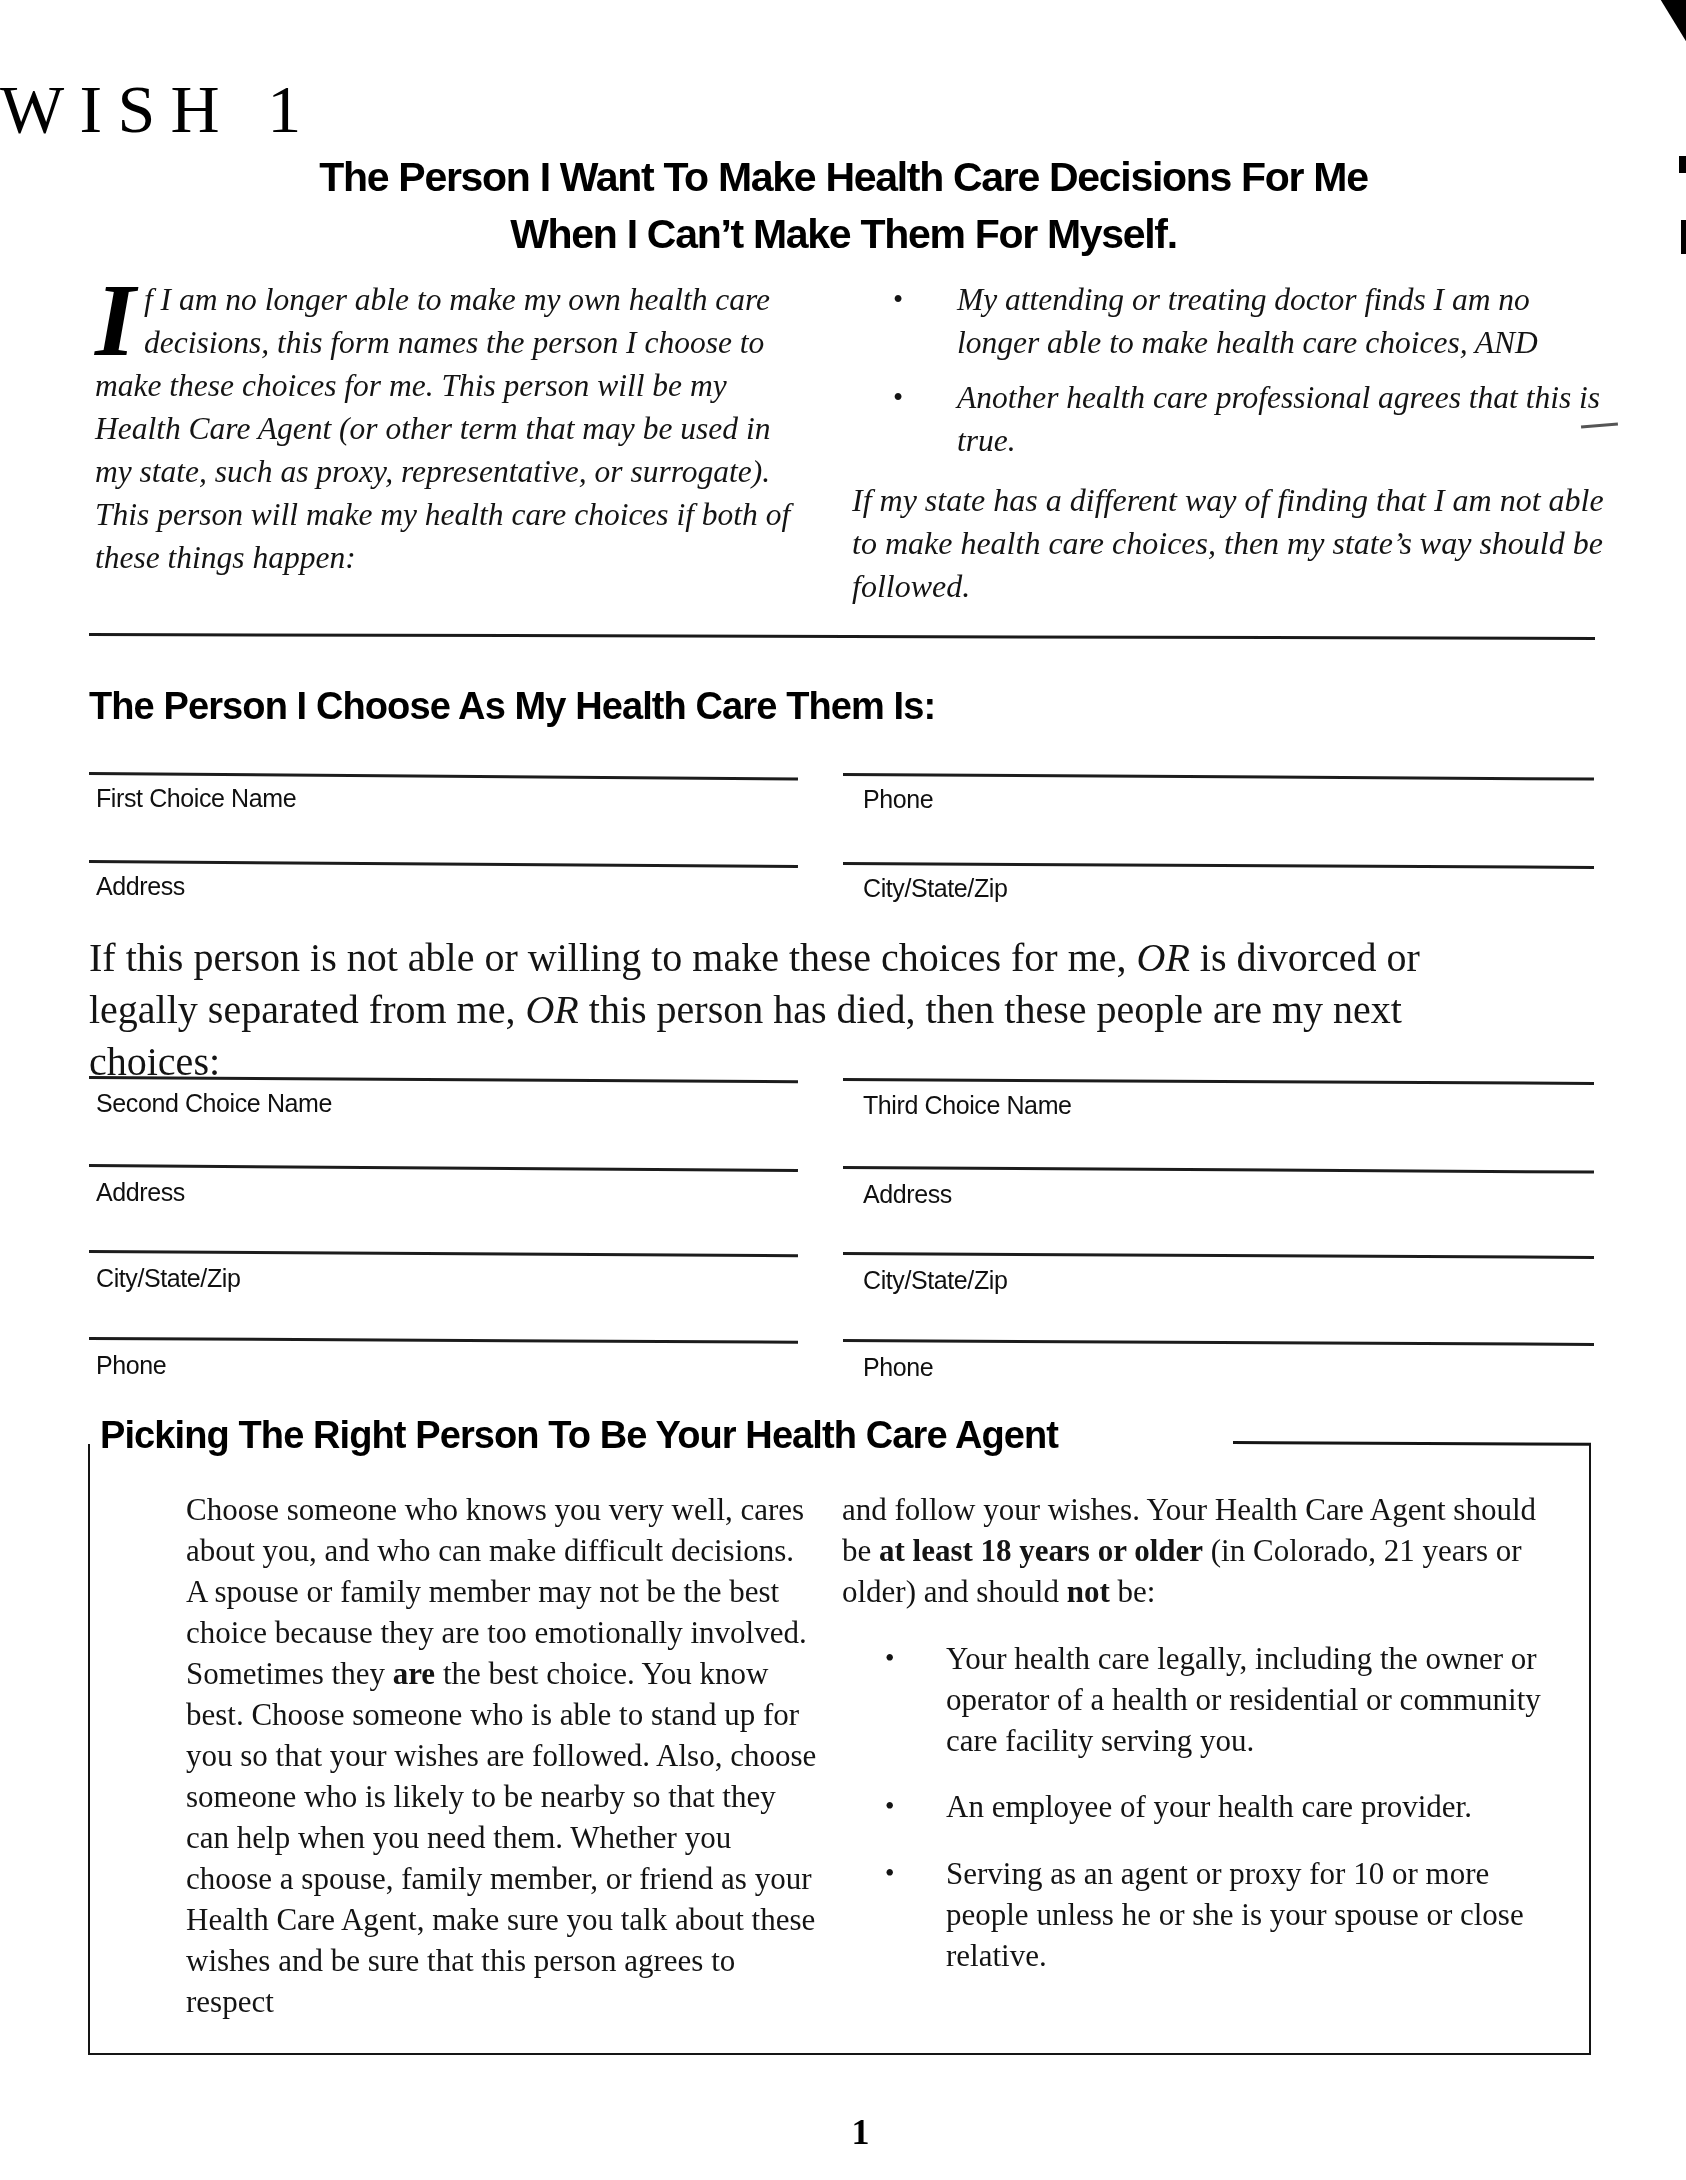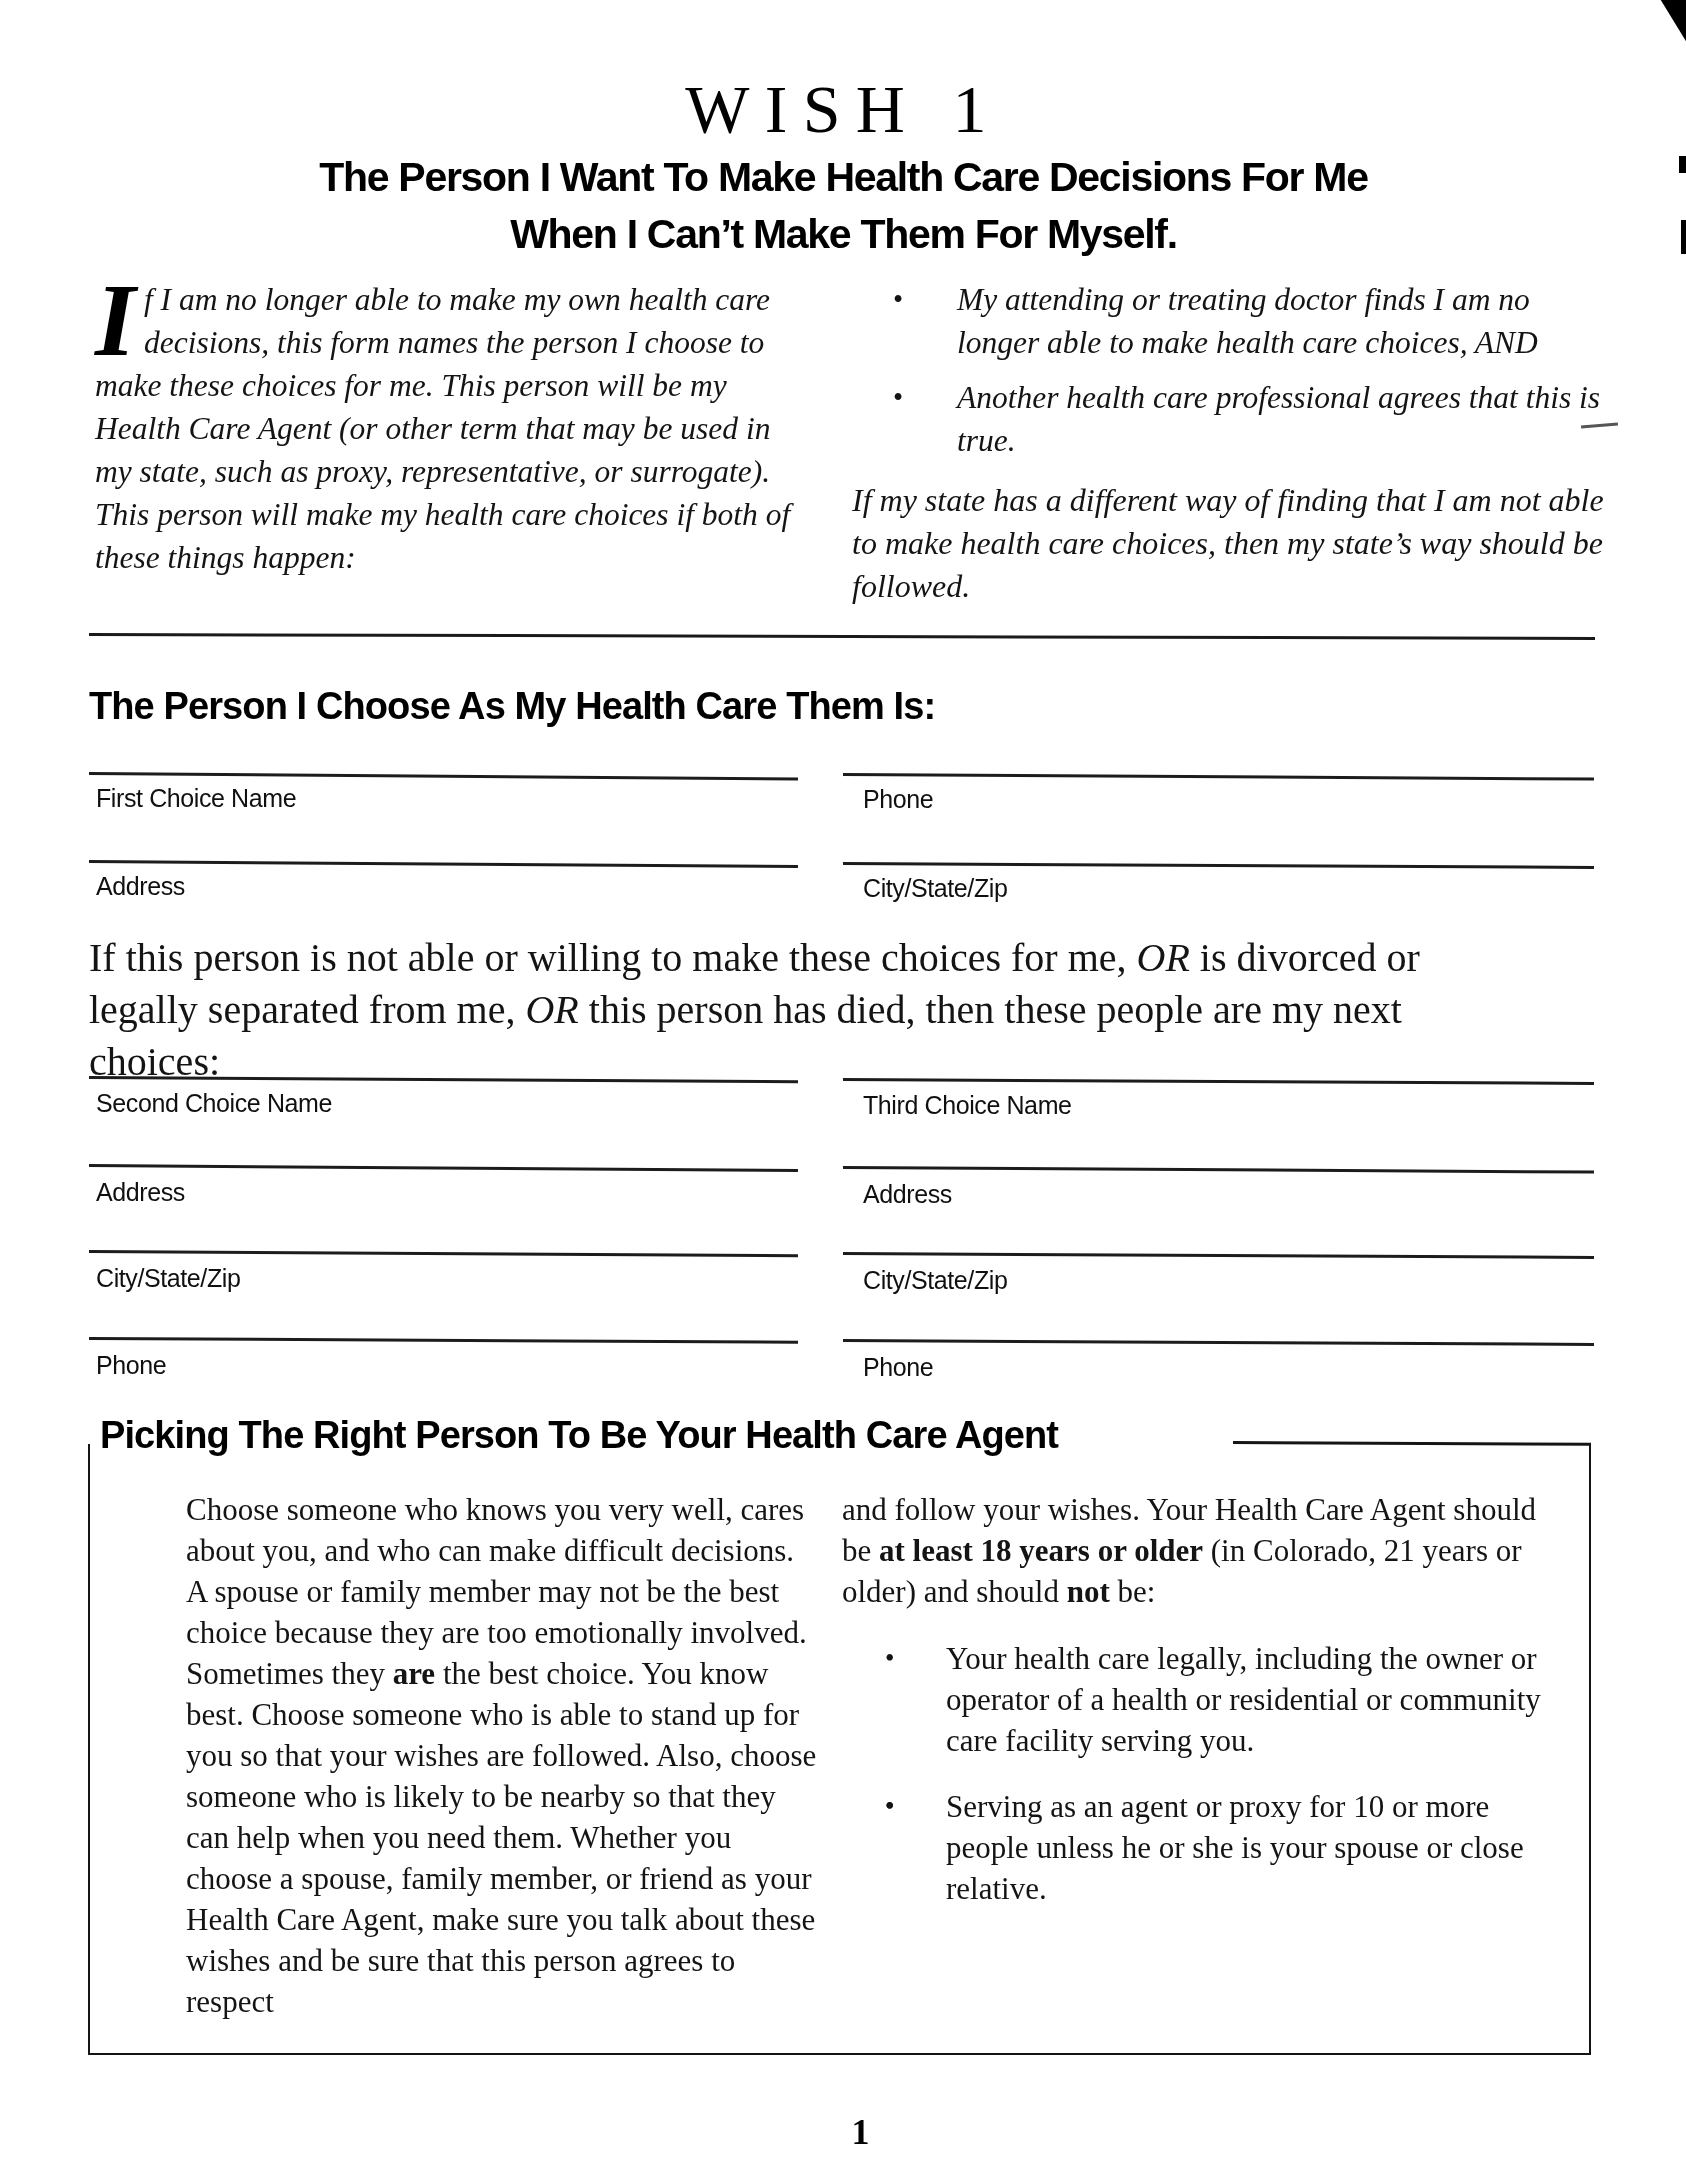--- a/index.html
+++ b/index.html
@@ -15,21 +15,21 @@
   .corner-artifact{
     position:absolute;top:0;right:0;width:32px;height:43px;background:#000;
     clip-path:polygon(18% 0,100% 0,100% 100%);
   }
   .edge-tick-1{position:absolute;right:0;top:156px;width:7.7px;height:17px;background:#000;}
   .edge-tick-2{position:absolute;right:0;top:220px;width:6px;height:34px;background:#000;}
   .dash-artifact{position:absolute;left:1581px;top:424px;width:37px;height:3.4px;background:#555;transform:rotate(-5deg);}
   
   .wish-title{
     position:absolute;left:0;right:0;top:75px;
-    text-align:center;
+    text-align:left;
     font-family:"Liberation Serif", serif;
     font-size:68px;line-height:1;
     letter-spacing:15.3px;color:#000;
   }
   .subtitle{
     position:absolute;left:0;right:0;top:149px;
     text-align:center;
     font-family:"Liberation Sans", sans-serif;
     font-weight:bold;font-size:41px;line-height:57px;
     letter-spacing:-1.3px;color:#000;
@@ -193,20 +193,21 @@
   <div class="pick-box"></div>
   <div class="box-left"><span>Choose someone who knows you very well, cares about you, and who can make difficult decisions.  A spouse or family member may not be the best choice because they are too emotionally involved. Sometimes they </span><span class="seg-b">are</span><span> the best choice. You know best. Choose someone who is able to stand up for you so that your wishes are followed. Also, choose someone who is likely to be nearby so that they can help when you need them. Whether you choose a spouse, family member, or friend as your Health Care Agent, make sure you talk about these wishes and be sure that this person agrees to respect</span></div>
   <div class="box-right">
     <p class="box-right-intro"><span>and follow your wishes. Your Health Care Agent should be </span><span class="seg-b">at least 18 years or older</span><span> (in Colorado, 21 years or older) and should </span><span class="seg-b">not</span><span> be:</span></p>
     <div class="bbullet">
       <span class="dot">•</span>
       <span>Your health care legally, including the owner or operator of a health or residential or community care facility serving you.</span>
     </div>
     <div class="bbullet">
       <span class="dot">•</span>
+      <span>An employee of your health care provider.</span>
     </div>
     <div class="bbullet">
       <span class="dot">•</span>
       <span>Serving as an agent or proxy for 10 or more people unless he or she is your spouse or close relative.</span>
     </div>
   </div>
 
   <div class="page-number">1</div>
 
 </div>

